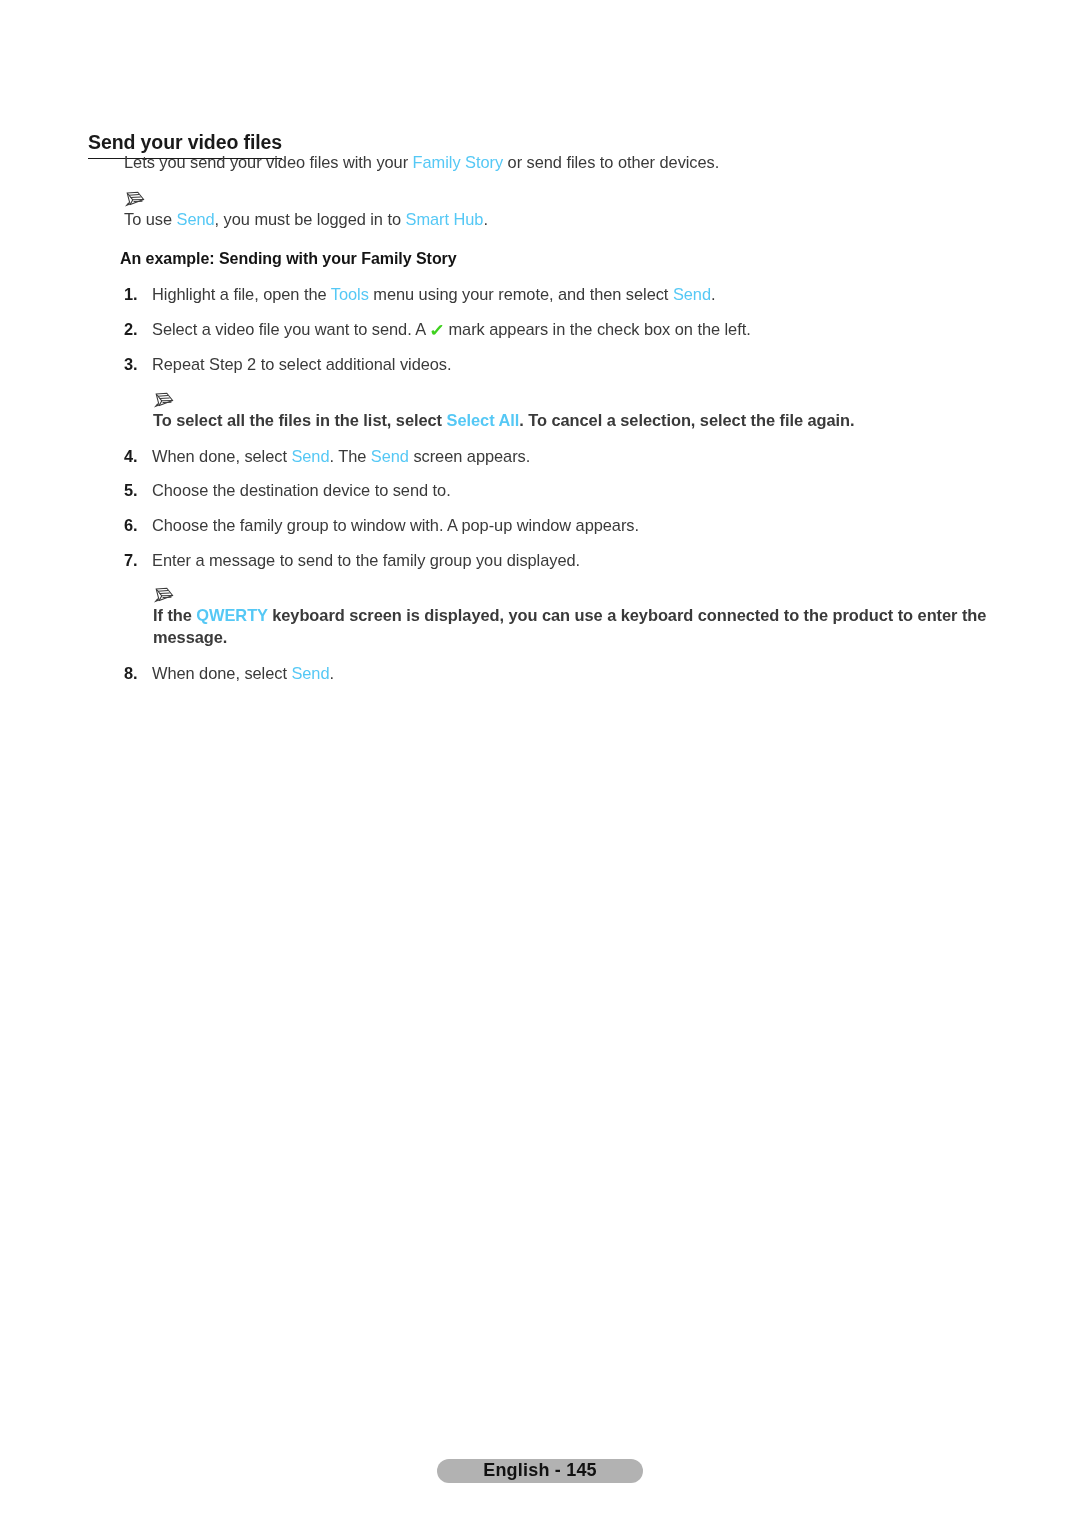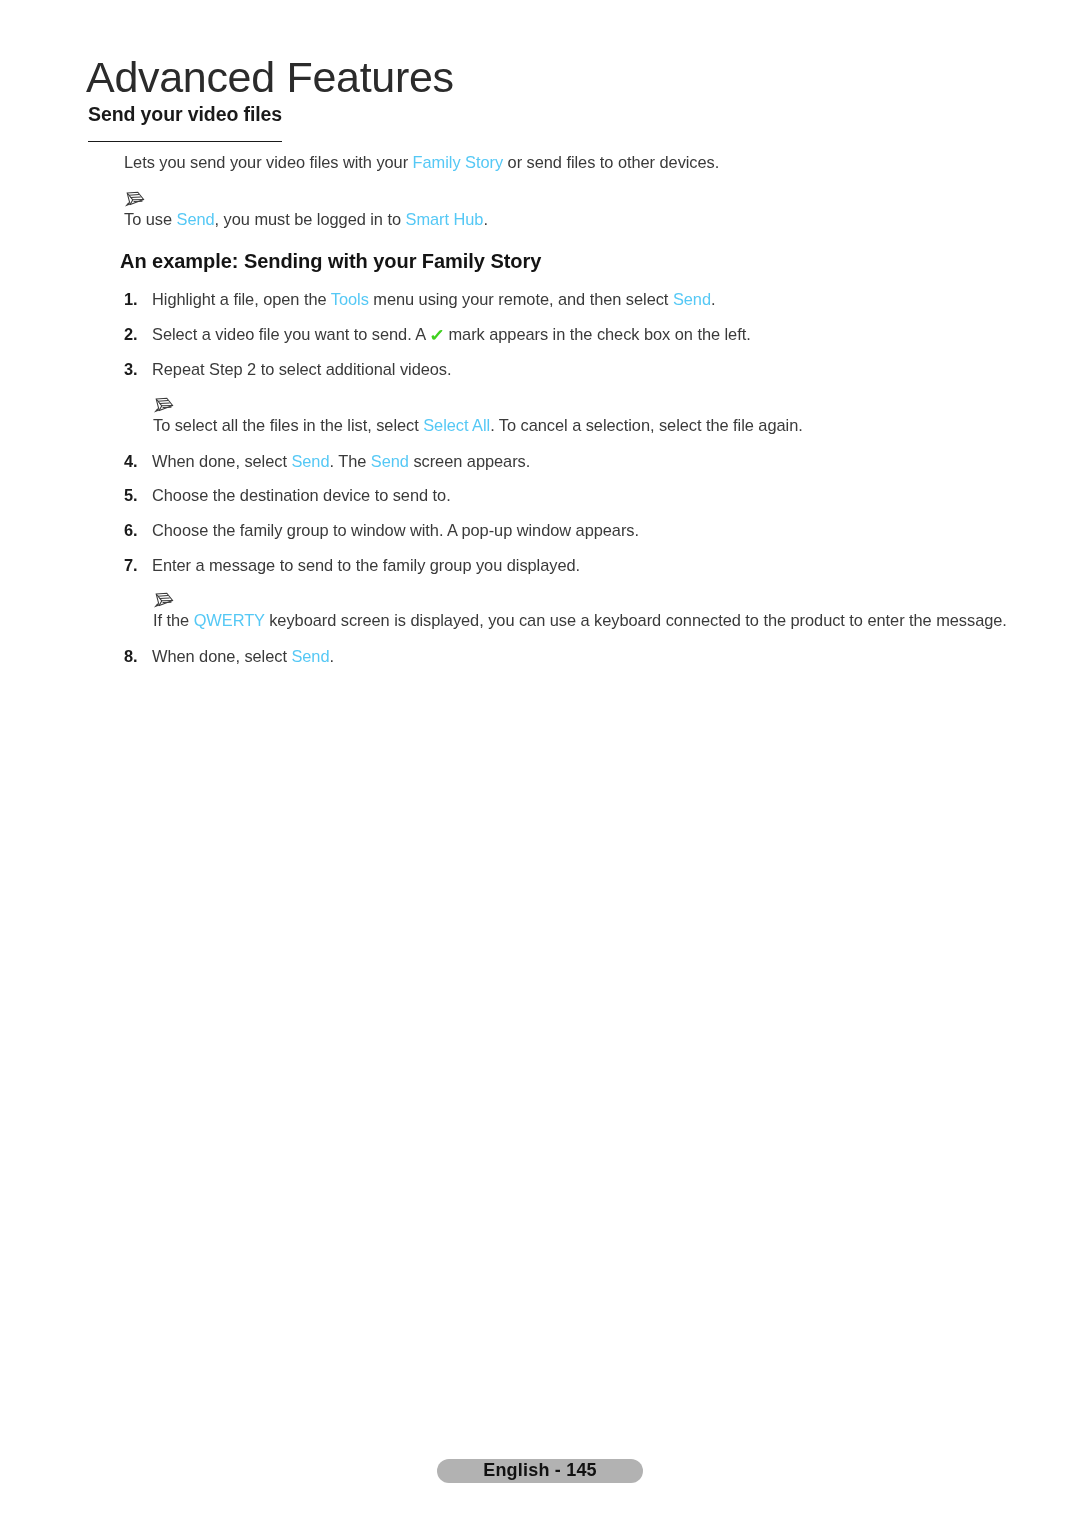--- a/index.html
+++ b/index.html
@@ -33,26 +33,26 @@
     letter-spacing: -0.3px;
     color: #2b2b2b;
     line-height: 1.05;
     white-space: nowrap;
   }
 
   
   .section-heading {
     position: absolute;
     left: 88px;
-    top: 103px;
+    top: 131px;
     font-size: 19.5px;
     font-weight: bold;
     color: #1a1a1a;
     letter-spacing: -0.1px;
-    padding-bottom: 15px;
+    padding-bottom: 4px;
     border-bottom: 1.6px solid #1a1a1a;
     display: inline-block;
     white-space: nowrap;
   }
 
   
   .body-area {
     position: absolute;
     left: 0;
     top: 152px;
@@ -91,20 +91,21 @@
     width: 22px;
     height: 19px;
     margin-top: 2px;
     margin-right: 7px;
   }
   .note .note-text {
     flex: 1 1 auto;
   }
   .note.indent-note .note-text {
     text-indent: 0;
+    font-weight: bold;
   }
 
   
   .step {
     display: flex;
     align-items: flex-start;
     margin-left: 124px;
     margin-bottom: 13px;
     max-width: 900px;
   }
@@ -130,21 +131,21 @@
     font-size: 17px;
     letter-spacing: 0;
     display: inline-block;
     transform: translateY(1px) scaleX(1.15);
   }
 
   
   .sub-heading {
     margin-left: 120px;
     margin-bottom: 16px;
-    font-size: 20px;
+    font-size: 16px;
     font-weight: bold;
     color: #141414;
     letter-spacing: -0.05px;
   }
 
   .spacer-sm { height: 6px; }
 
   
   .footer {
     position: absolute;
@@ -163,21 +164,20 @@
     color: #111111;
     letter-spacing: 0.2px;
     line-height: 1.2;
   }
 </style>
 </head>
 <body>
 
 <div class="page">
 
-  <div class="chapter-title">Advanced Features</div>
 
   <div class="section-heading">Send your video files</div>
 
   <div class="body-area">
 
     <div class="line para">
       <span>Lets you send your video files with your </span><span class="ui">Family Story</span><span> or send files to other devices.</span>
     </div>
 
     <div class="line note">

